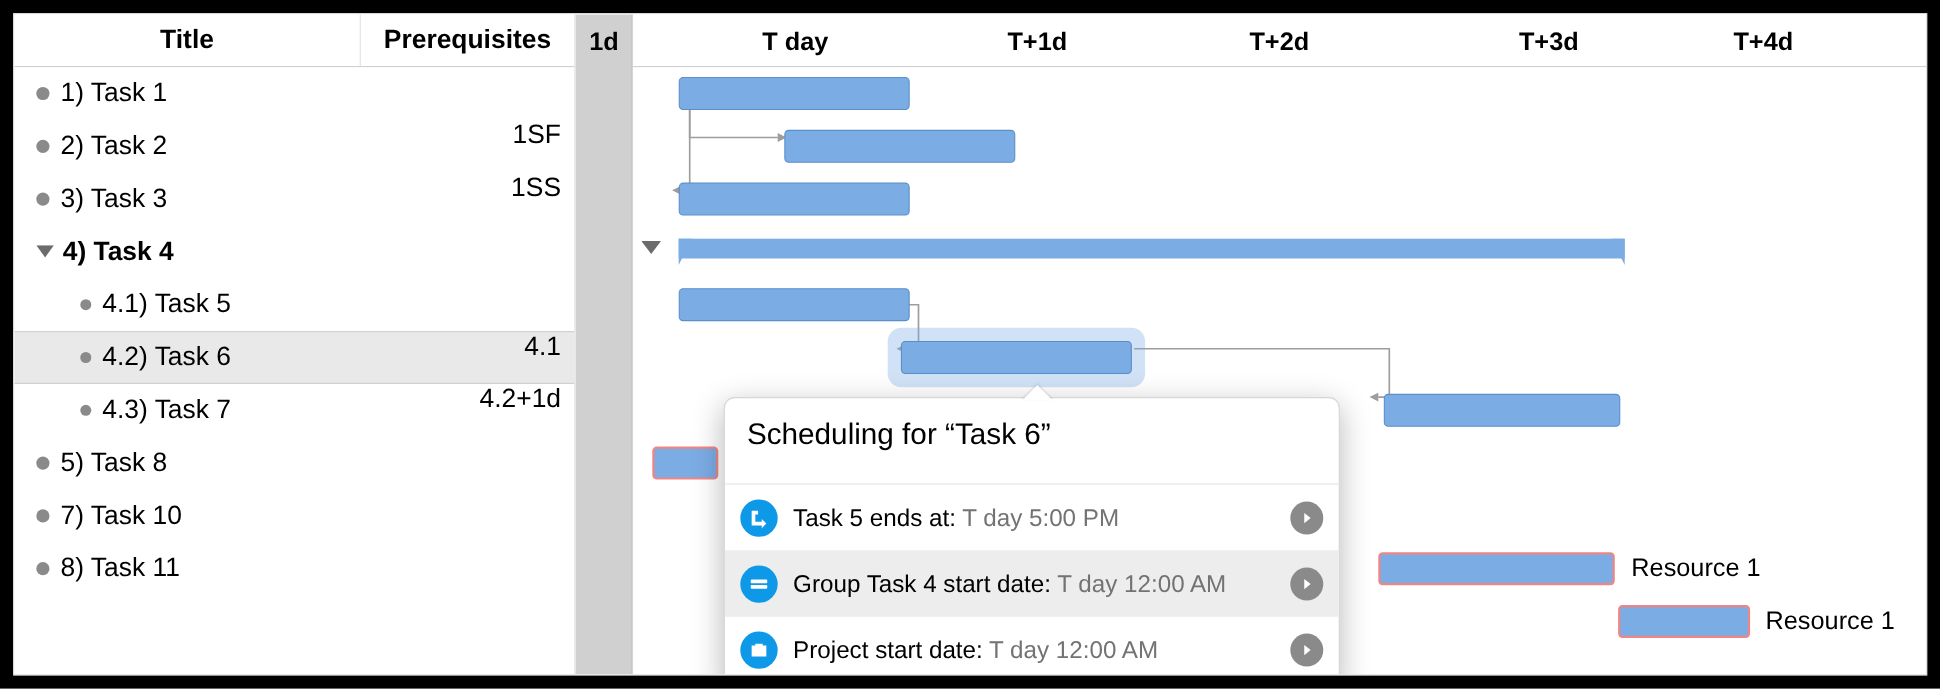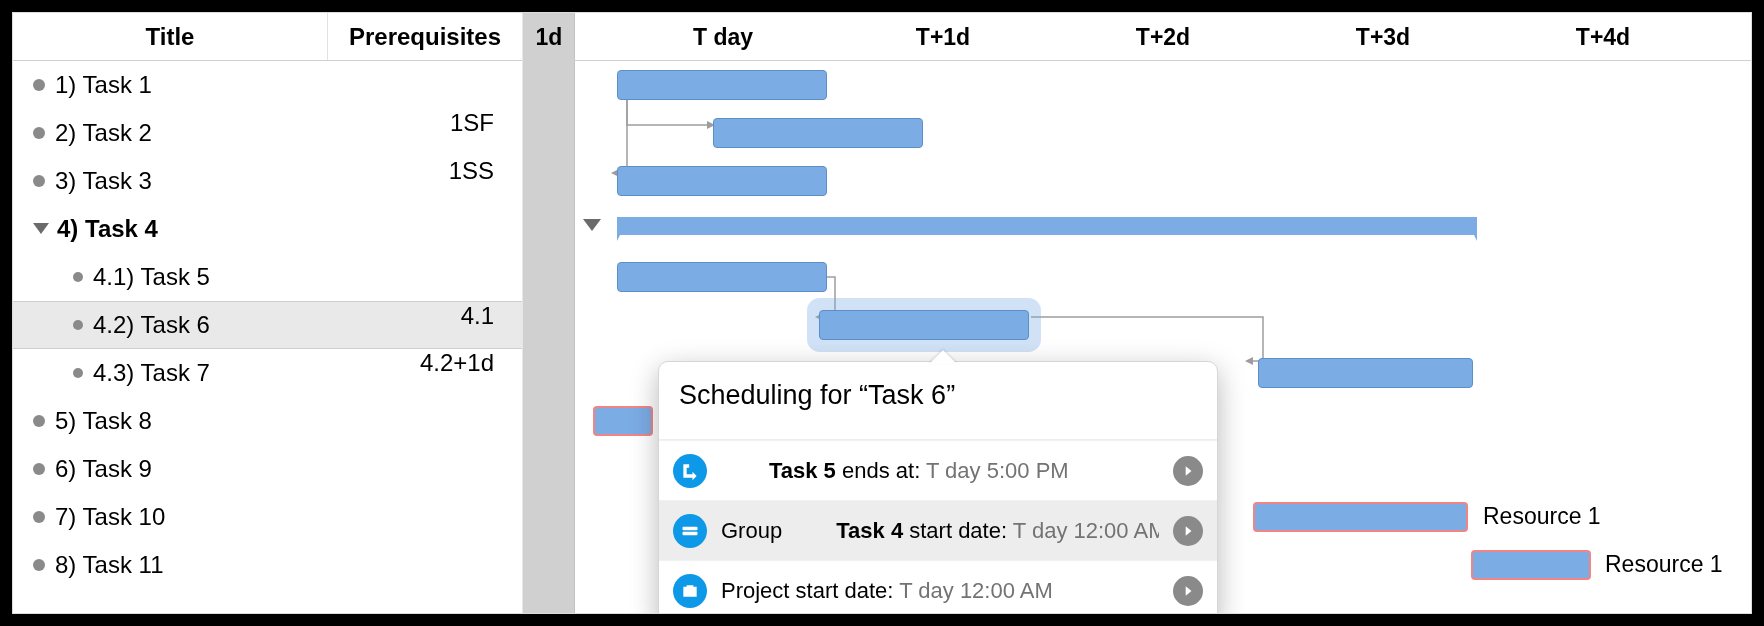--- a/index.html
+++ b/index.html
@@ -14,21 +14,21 @@
     position: relative;
   }
   
   .left-pane { flex: 0 0 510px; border-right: 1px solid #e6e6e6; background: #fff; }
   .left-header { display: flex; height: 48px; border-bottom: 1px solid #d0d0d0; font-weight: 600; font-size: 24px; text-align: center; }
   .left-header .col-title { flex: 0 0 315px; display:flex; align-items:center; justify-content:center; border-right:1px solid #e2e2e2; }
   .left-header .col-prereq { flex: 1; display:flex; align-items:center; justify-content:center; }
   .rows { }
   .row { display:flex; height:48px; font-size:24px; border-bottom:1px solid transparent; }
   .row .cell-title { flex: 0 0 315px; display:flex; align-items:center; padding-left:20px; }
-  .row .cell-prereq { flex:1; text-align:right; padding-right:28px; font-size:24px; }
+  .row .cell-prereq { flex:1; text-align:right; padding-right:12px; font-size:24px; }
   .row.selected { background:#e9e9e9; border-top:1px solid #cfcfcf; border-bottom:1px solid #cfcfcf; }
   .bullet { width:12px; height:12px; border-radius:50%; background:#8a8a8a; display:inline-block; margin-right:10px; flex:0 0 auto; }
   .bullet.small { width:10px; height:10px; }
   .disclosure { display:inline-block; margin-right:8px; }
   .disclosure svg { display:block; }
   .bold { font-weight:700; }
   .indent1 { padding-left: 60px !important; }
   
   .right-pane { flex:1; position:relative; overflow:hidden; background:#fff; }
   .shade { position:absolute; left:0; top:0; width:52px; height:100%; background:#d0d0d0; border-right:1px solid #c2c2c2; }
@@ -68,21 +68,21 @@
     filter: drop-shadow(0 -1px 1px rgba(0,0,0,.15));
   }
   .popover-title { font-size:27px; font-weight:400; padding:0 20px 28px 20px; }
   .popover-list { border-top:1px solid #eee;}
   .pop-item { display:flex; align-items:center; height:60px; padding:0 14px; gap:14px; font-size:22px; border-top:1px solid #f1f1f1;}
   .pop-item.selected { background:#ededed; }
   .pop-icon { width:34px; height:34px; border-radius:50%; background:#0e98e8; color:#fff; display:flex; align-items:center; justify-content:center; flex:0 0 auto;}
   .pop-icon svg { width:20px; height:20px; fill:#fff; }
   .pop-text { flex:1; white-space:nowrap; overflow:hidden; }
   .pop-text .light { color:#737373; }
-  .pop-text .b { font-weight:700;margin-left:48px; }
+  .pop-text .b { font-weight:400; }
   .pop-chevron { width:30px; height:30px; border-radius:50%; background:#8a8a8a; display:flex; align-items:center; justify-content:center; flex:0 0 auto;}
   .pop-chevron svg { width:14px; height:14px; fill:#fff; }
 </style>
 </head>
 <body>
 
 <div class="app">
 
   <div class="left-pane">
     <div class="left-header">
@@ -140,27 +140,20 @@
           <div class="cell-title indent1">
             <span class="bullet small"></span>
             <span>4.3)  Task 7</span>
           </div>
           <div class="cell-prereq">4.2+1d</div>
         </div>
         <div class="row">
           <div class="cell-title">
             <span class="bullet"></span>
             <span>5)  Task 8</span>
-          </div>
-          <div class="cell-prereq"></div>
-        </div>
-        <div class="row">
-          <div class="cell-title">
-            <span class="bullet"></span>
-            <span>6)  Task 9</span>
           </div>
           <div class="cell-prereq"></div>
         </div>
         <div class="row">
           <div class="cell-title">
             <span class="bullet"></span>
             <span>7)  Task 10</span>
           </div>
           <div class="cell-prereq"></div>
         </div>
@@ -174,21 +167,21 @@
       </div>
   </div>
 
   <div class="right-pane">
     <div class="shade"></div>
     <div class="timeline-header">
       <div class="tick minor">1d</div>
       <div class="tick" style="left:90px; width:220px;">T day</div>
       <div class="tick" style="left:310px; width:220px;">T+1d</div>
       <div class="tick" style="left:530px; width:220px;">T+2d</div>
-      <div class="tick" style="left:750px; width:220px;">T+3d</div>
+      <div class="tick" style="left:775px; width:220px;">T+3d</div>
       <div class="tick" style="left:970px; width:220px;">T+4d</div>
     </div>
 
     <div class="gantt-body">
       <svg class="deps">
 
         <path class="dep-line" d="M104,24 L104,64 L184,64"></path>
         <polygon class="dep-arrow" points="184,60 192,64 184,68"></polygon>
 
         <path class="dep-line" d="M104,24 L104,112 L96,112"></path>

